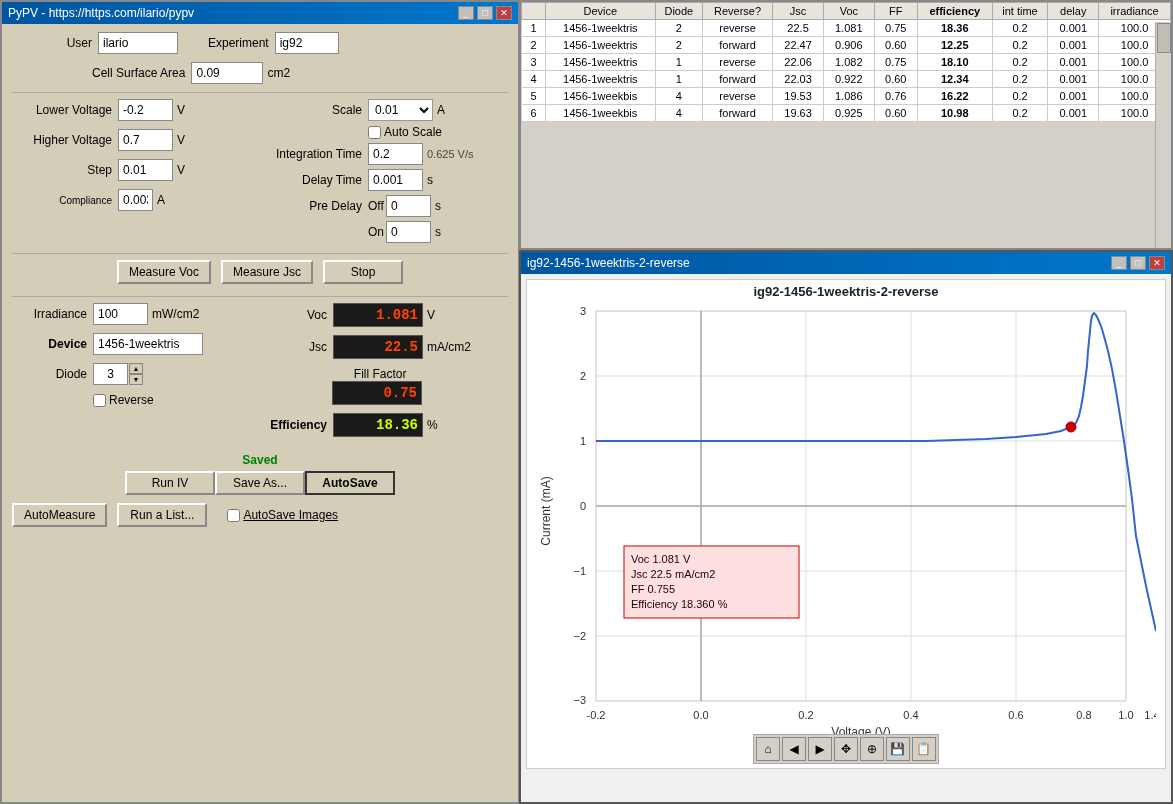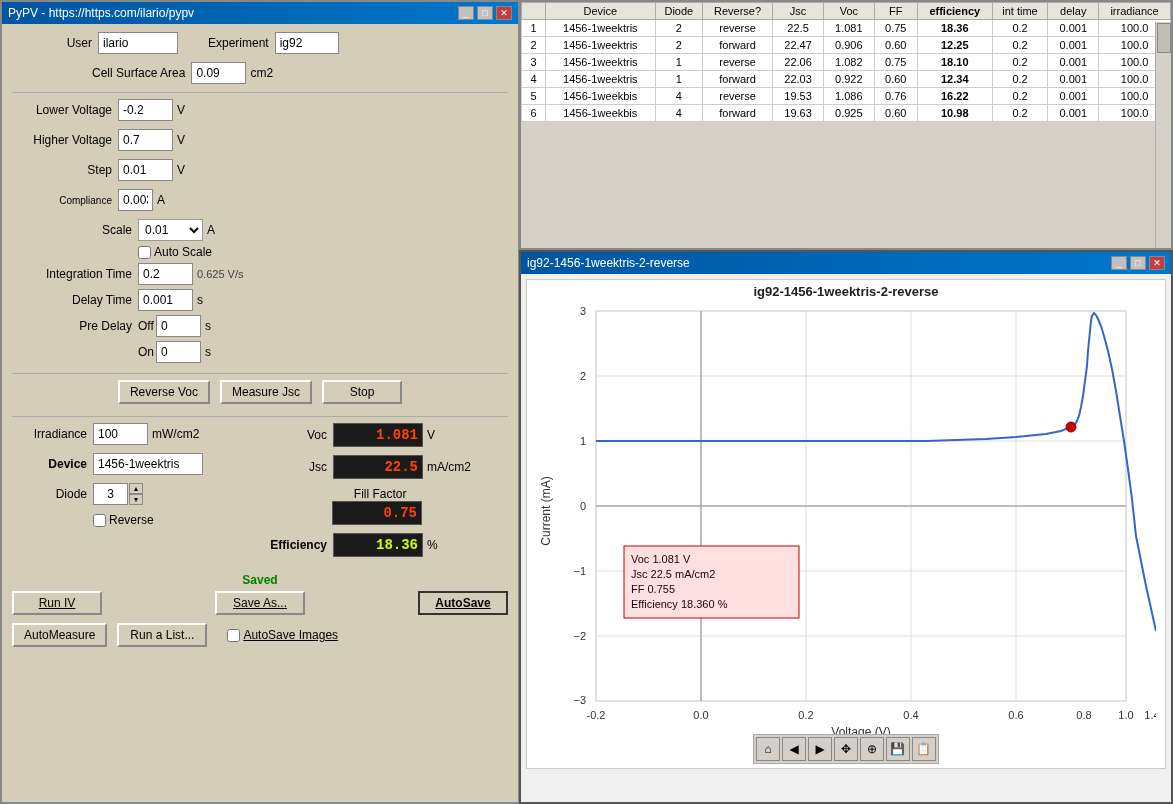--- a/index.html
+++ b/index.html
@@ -284,27 +284,27 @@
 
     <div style="display:flex; align-items:center; margin-bottom:8px;">
       <span class="field-label" style="min-width:80px;text-align:right;margin-right:6px;">User</span>
       <input type="text" class="field-input" style="width: 80px;" value="ilario">
       <span style="margin-left:30px;margin-right:6px;">Experiment</span>
       <input type="text" class="field-input" style="width: 64px;" value="ig92">
     </div>
 
     <div style="display:flex; align-items:center; margin-bottom:8px; margin-left:80px;">
       <span style="margin-right:6px;">Cell Surface Area</span>
-      <input type="text" class="field-input" style="width: 55px;" value="0.09">
+      <input type="text" class="field-input" style="width: 72px;" value="0.09">
       <span class="field-unit">cm2</span>
     </div>
 
     <hr class="sep">
 
-    <div style="display:flex;flex-direction:column;">
+    <div style="display:flex;">
 
       <div style="width:230px;">
         <div style="display:flex;align-items:center;margin-bottom:8px;">
           <span style="min-width:100px;text-align:right;margin-right:6px;font-size:12px;">Lower Voltage</span>
           <input type="text" class="field-input" style="width: 55px;" value="-0.2">
           <span class="field-unit">V</span>
         </div>
         <div style="display:flex;align-items:center;margin-bottom:8px;">
           <span style="min-width:100px;text-align:right;margin-right:6px;font-size:12px;">Higher Voltage</span>
           <input type="text" class="field-input" style="width: 55px;" value="0.7">
@@ -356,21 +356,21 @@
           <span style="min-width:18px;font-size:12px;">On</span>
           <input type="text" class="field-input" style="width: 45px;" value="0">
           <span class="field-unit">s</span>
         </div>
       </div>
     </div>
 
     <hr class="sep">
 
     <div style="display:flex; gap:10px; margin-bottom:12px; justify-content:center;">
-      <button class="btn">Reverse Voc</button>
+      <button class="btn">Measure Voc</button>
       <button class="btn">Measure Jsc</button>
       <button class="btn">Stop</button>
     </div>
 
     <hr class="sep">
 
     <div style="display:flex; margin-bottom:8px;">
 
       <div style="width:240px;">
         <div style="display:flex;align-items:center;margin-bottom:8px;">
@@ -416,21 +416,21 @@
         <div style="display:flex;align-items:center;margin-bottom:8px;">
           <span style="min-width:65px;text-align:right;margin-right:6px;font-weight:bold;">Efficiency</span>
           <div class="output-field-efficiency" style="width:90px;">18.36</div>
           <span class="field-unit">%</span>
         </div>
       </div>
     </div>
 
     <div class="saved-text">Saved</div>
 
-    <div style="display:flex; gap:22px; margin-bottom:8px; justify-content:space-between;text-decoration:underline;">
+    <div style="display:flex; gap:0; margin-bottom:8px; justify-content:center;">
       <button class="btn" style="min-width:90px;">Run IV</button>
       <button class="btn" style="min-width:90px;">Save As...</button>
       <button class="btn btn-autosave" style="min-width:90px;">AutoSave</button>
     </div>
 
     <div style="display:flex; gap:10px; margin-bottom:0; justify-content:flex-start; align-items:center;">
       <button class="btn" style="min-width:90px;">AutoMeasure</button>
       <button class="btn" style="min-width:90px;">Run a List...</button>
       <div style="display:flex;align-items:center;margin-left:10px;">
         <input type="checkbox" style="">

